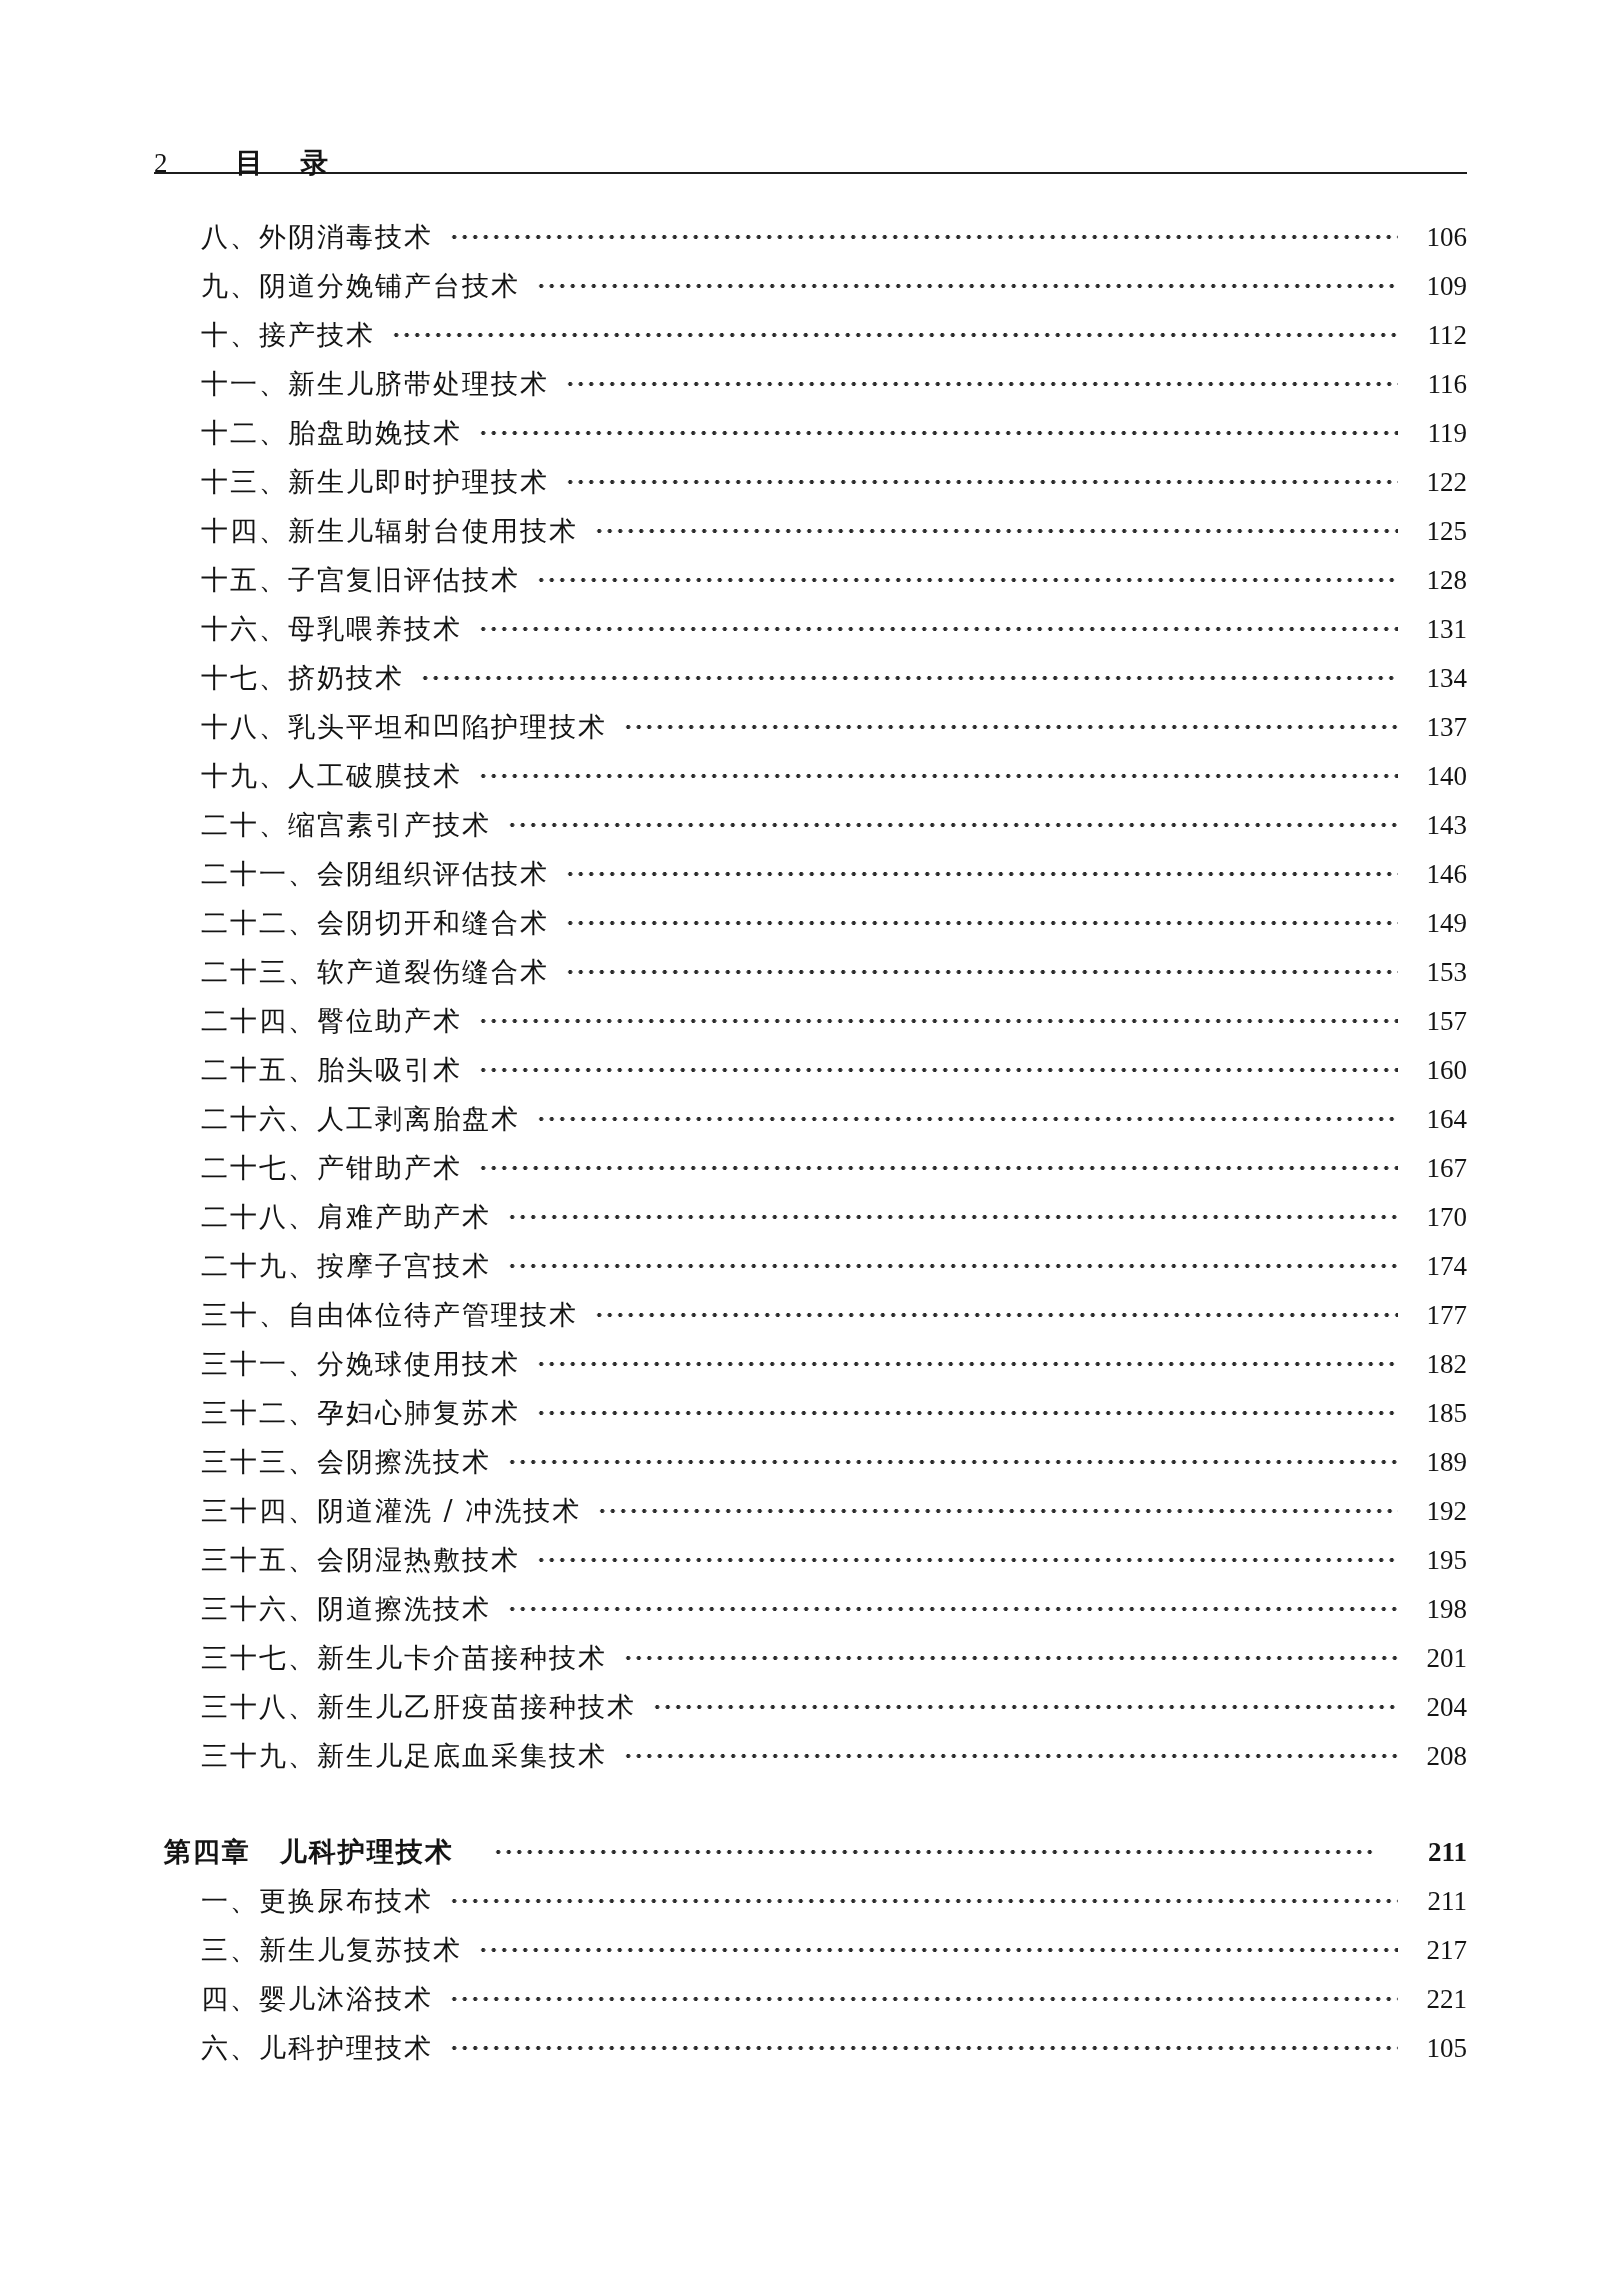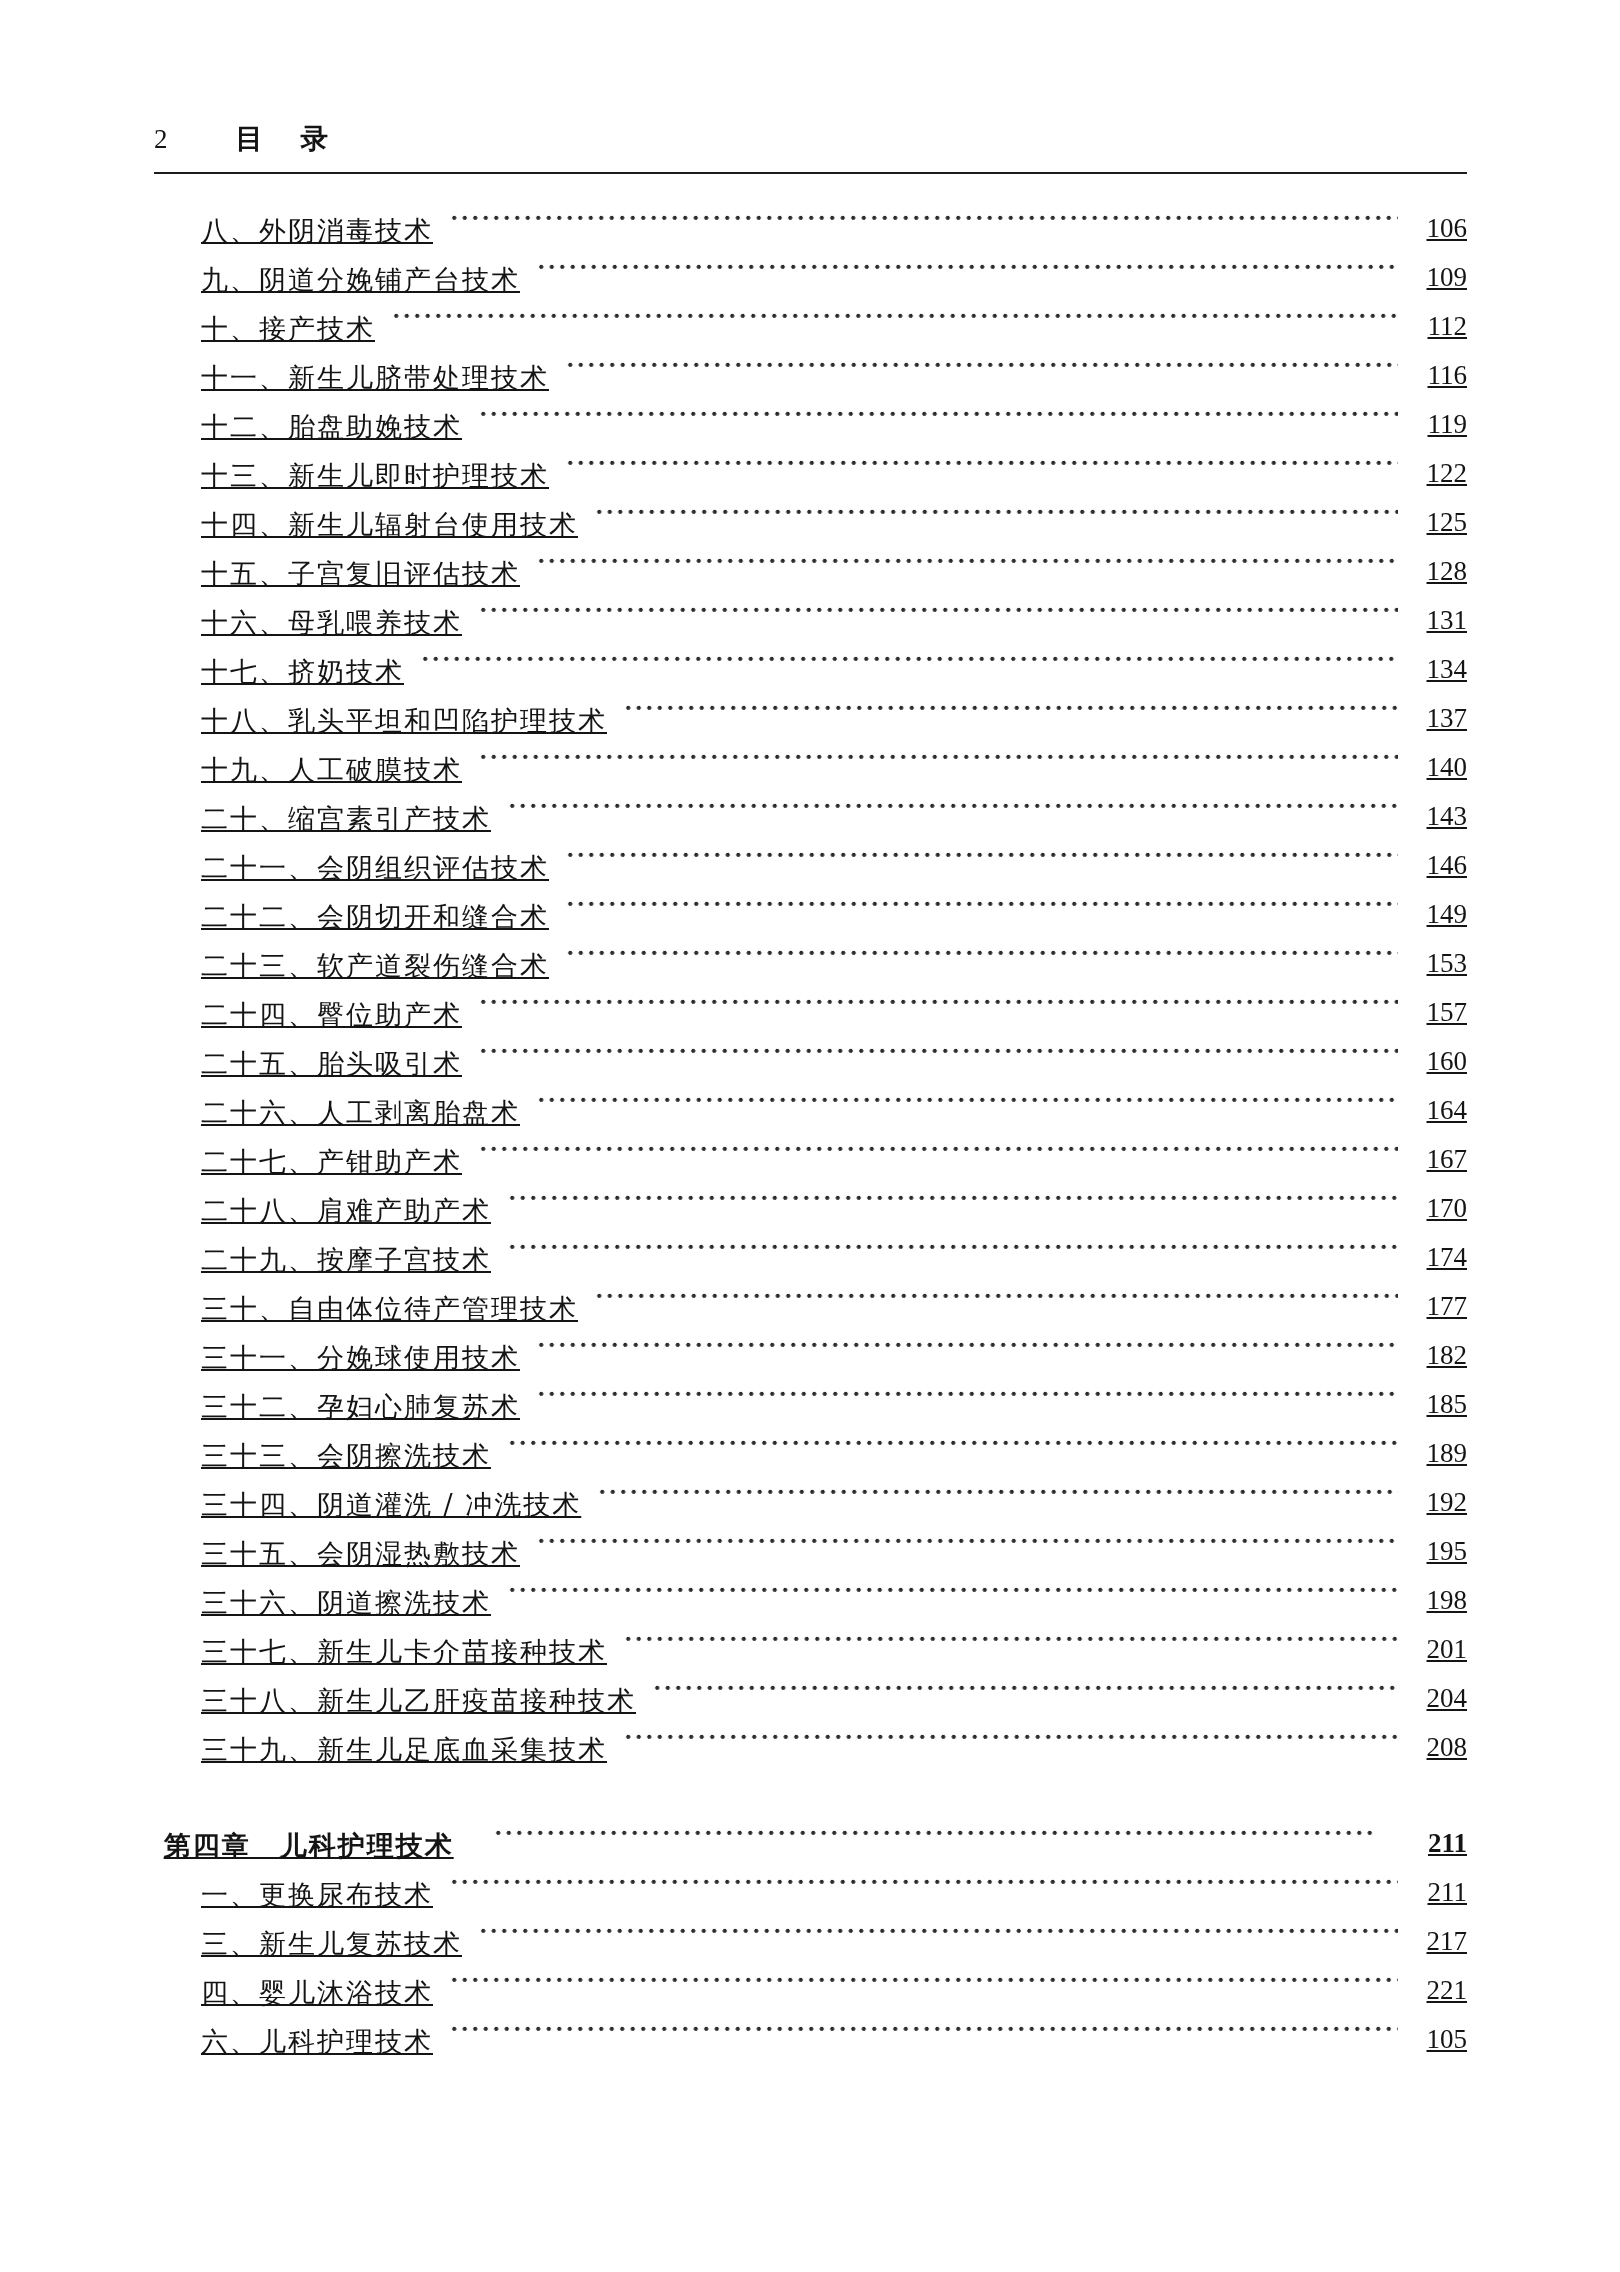--- a/index.html
+++ b/index.html
@@ -26,34 +26,35 @@
   .page-number {
     font-size: 27px;
     font-family: "Liberation Serif", "DejaVu Serif", serif;
   }
   .header-title {
     margin-left: 68px;
     font-size: 27.6px;
     font-weight: bold;
     font-family: Liberation Serif, serif;
     letter-spacing: 4.9px;
+    margin-top: 24px;
   }
   .header-rule {
     margin-top: 13px;
     height: 1.6px;
     background: #1c1c1c;
   }
   .toc-list {
     padding-top: 39px;
   }
   .toc-row {
     display: flex;
+    align-items: center;
     height: 49px;
     font-size: 27px;
-    text-decoration: underline;
   }
   .toc-row.item { padding-left: 47px; }
   .toc-row.chapter {
     padding-left: 9.7px;
     margin-top: 47px;
     font-weight: bold;
     font-family: "DejaVu Sans", "Liberation Sans", sans-serif;
     gap: 23px;
   }
   .toc-label {

